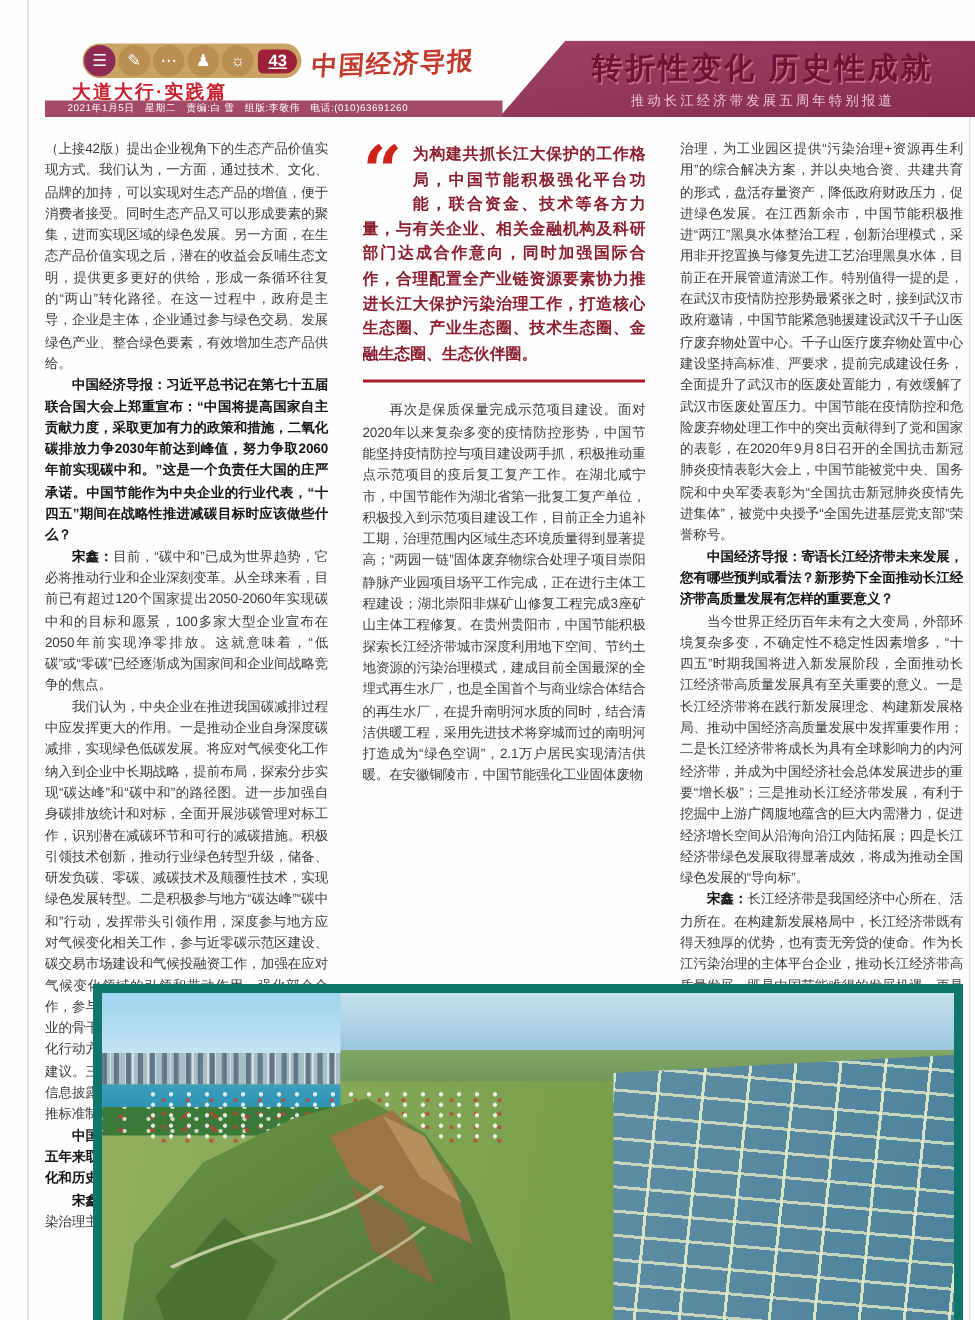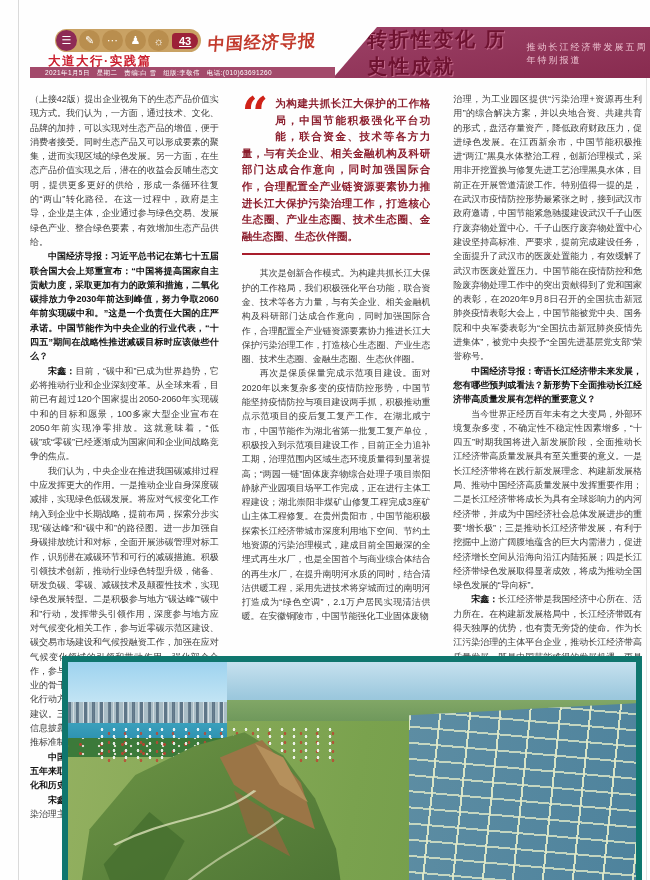--- a/index.html
+++ b/index.html
@@ -20,21 +20,21 @@
   .pagenum{background:#9c2138;color:#fff;font-weight:bold;font-size:11px;line-height:16px;
       border-radius:4px 9px 9px 4px;padding:0 7px;margin-left:1px;text-decoration:underline;}
   .masthead{position:absolute;left:208px;top:31px;font-family:"DejaVu Serif","Liberation Serif",serif;
       font-weight:bold;font-size:17px;color:#c23a2c;transform:skewX(-6deg) rotate(-2deg);letter-spacing:1px;z-index:3;}
   .series{position:absolute;left:48px;top:53px;font-size:12.5px;font-weight:bold;color:#cb2030;letter-spacing:1.5px;z-index:3;}
   .date-bar{position:absolute;left:30px;top:67px;width:305px;height:11px;background:#a34a6b;
       color:#fff;font-size:6.5px;line-height:11px;padding-left:15px;box-sizing:border-box;letter-spacing:.4px;z-index:3;}
   .banner{position:absolute;left:333px;top:27px;width:317px;height:51px;
       background:linear-gradient(170deg,#9c4166,#882b4f);
       clip-path:polygon(44px 0,100% 0,100% 100%,0 100%);
-      display:flex;flex-direction:row;justify-content:center;align-items:center;
+      display:flex;flex-direction:column;justify-content:center;align-items:center;
       padding-left:34px;box-sizing:border-box;z-index:2;}
   .banner-title{font-size:20px;font-weight:900;color:#6e1230;letter-spacing:2px;
       text-shadow:1px 1px 0 rgba(235,150,178,.55);}
   .banner-sub{font-size:9px;color:#eec3d2;letter-spacing:2px;margin-top:2px;}
 
   
   .columns{position:absolute;left:30px;top:92px;width:612px;height:746px;display:flex;gap:23px;z-index:1;}
   .col{width:198px;overflow:hidden;}
   .col p{margin:0;font-size:9px;line-height:14.3px;text-align:justify;color:#3b3b3b;
       text-indent:2em;letter-spacing:-0.1px;}
@@ -118,21 +118,20 @@
       <p class="q">中国经济导报：盘点推动长江经济带发展这五年来取得的成效，您认为取得了哪些转折性变化和历史性成就？</p>
       <p><b class="spk">宋鑫：</b><span>自从中国节能被确认为长江经济带污染治理主体平台以来，长江经济带污染治理由此</span></p>
     </section>
 
     <section class="col">
       <div class="pullquote">
         <span class="pq-mark">“</span>
         <div class="pq-text">为构建共抓长江大保护的工作格局，中国节能积极强化平台功能，联合资金、技术等各方力量，与有关企业、相关金融机构及科研部门达成合作意向，同时加强国际合作，合理配置全产业链资源要素协力推进长江大保护污染治理工作，打造核心生态圈、产业生态圈、技术生态圈、金融生态圈、生态伙伴圈。</div>
       </div>
       <hr class="pq-rule">
-      <p>其次是创新合作模式。为构建共抓长江大保护的工作格局，我们积极强化平台功能，联合资金、技术等各方力量，与有关企业、相关金融机构及科研部门达成合作意向，同时加强国际合作，合理配置全产业链资源要素协力推进长江大保护污染治理工作，打造核心生态圈、产业生态圈、技术生态圈、金融生态圈、生态伙伴圈。</p>
       <p>再次是保质保量完成示范项目建设。面对2020年以来复杂多变的疫情防控形势，中国节能坚持疫情防控与项目建设两手抓，积极推动重点示范项目的疫后复工复产工作。在湖北咸宁市，中国节能作为湖北省第一批复工复产单位，积极投入到示范项目建设工作，目前正全力追补工期，治理范围内区域生态环境质量得到显著提高；“两园一链”固体废弃物综合处理子项目崇阳静脉产业园项目场平工作完成，正在进行主体工程建设；湖北崇阳非煤矿山修复工程完成3座矿山主体工程修复。在贵州贵阳市，中国节能积极探索长江经济带城市深度利用地下空间、节约土地资源的污染治理模式，建成目前全国最深的全埋式再生水厂，也是全国首个与商业综合体结合的再生水厂，在提升南明河水质的同时，结合清洁供暖工程，采用先进技术将穿城而过的南明河打造成为“绿色空调”，2.1万户居民实现清洁供暖。在安徽铜陵市，中国节能强化工业固体废物</p>
     </section>
 
     <section class="col">
       <p class="noindent">治理，为工业园区提供“污染治理+资源再生利用”的综合解决方案，并以央地合资、共建共育的形式，盘活存量资产，降低政府财政压力，促进绿色发展。在江西新余市，中国节能积极推进“两江”黑臭水体整治工程，创新治理模式，采用非开挖置换与修复先进工艺治理黑臭水体，目前正在开展管道清淤工作。特别值得一提的是，在武汉市疫情防控形势最紧张之时，接到武汉市政府邀请，中国节能紧急驰援建设武汉千子山医疗废弃物处置中心。千子山医疗废弃物处置中心建设坚持高标准、严要求，提前完成建设任务，全面提升了武汉市的医废处置能力，有效缓解了武汉市医废处置压力。中国节能在疫情防控和危险废弃物处理工作中的突出贡献得到了党和国家的表彰，在2020年9月8日召开的全国抗击新冠肺炎疫情表彰大会上，中国节能被党中央、国务院和中央军委表彰为“全国抗击新冠肺炎疫情先进集体”，被党中央授予“全国先进基层党支部”荣誉称号。</p>
       <p class="q">中国经济导报：寄语长江经济带未来发展，您有哪些预判或看法？新形势下全面推动长江经济带高质量发展有怎样的重要意义？</p>
       <p>当今世界正经历百年未有之大变局，外部环境复杂多变，不确定性不稳定性因素增多，“十四五”时期我国将进入新发展阶段，全面推动长江经济带高质量发展具有至关重要的意义。一是长江经济带将在践行新发展理念、构建新发展格局、推动中国经济高质量发展中发挥重要作用；二是长江经济带将成长为具有全球影响力的内河经济带，并成为中国经济社会总体发展进步的重要“增长极”；三是推动长江经济带发展，有利于挖掘中上游广阔腹地蕴含的巨大内需潜力，促进经济增长空间从沿海向沿江内陆拓展；四是长江经济带绿色发展取得显著成效，将成为推动全国绿色发展的“导向标”。</p>
       <p><b class="spk">宋鑫：</b><span>长江经济带是我国经济中心所在、活力所在。在构建新发展格局中，长江经济带既有得天独厚的优势，也有责无旁贷的使命。作为长江污染治理的主体平台企业，推动长江经济带高质量发展，既是中国节能难得的发展机遇，更是义不容辞的责任。</span></p>
       <p>全面推动长江经济带发展，既是一场攻坚战，更是一场持久战。中国节能将坚持以习近平新时代中国特色社会主义思想为指导，深入学习贯彻党的十九届五中全会和习近平总书记系列重要讲话精神，认真落实推动长江经济带发展领导小组会议精神，进一步发挥“领头雁”作用，切实肩负起污染治理主体平台责任，更好地推进长江大保护各项工作开展，助推长江经济带高质量发展。</p>
     </section>

